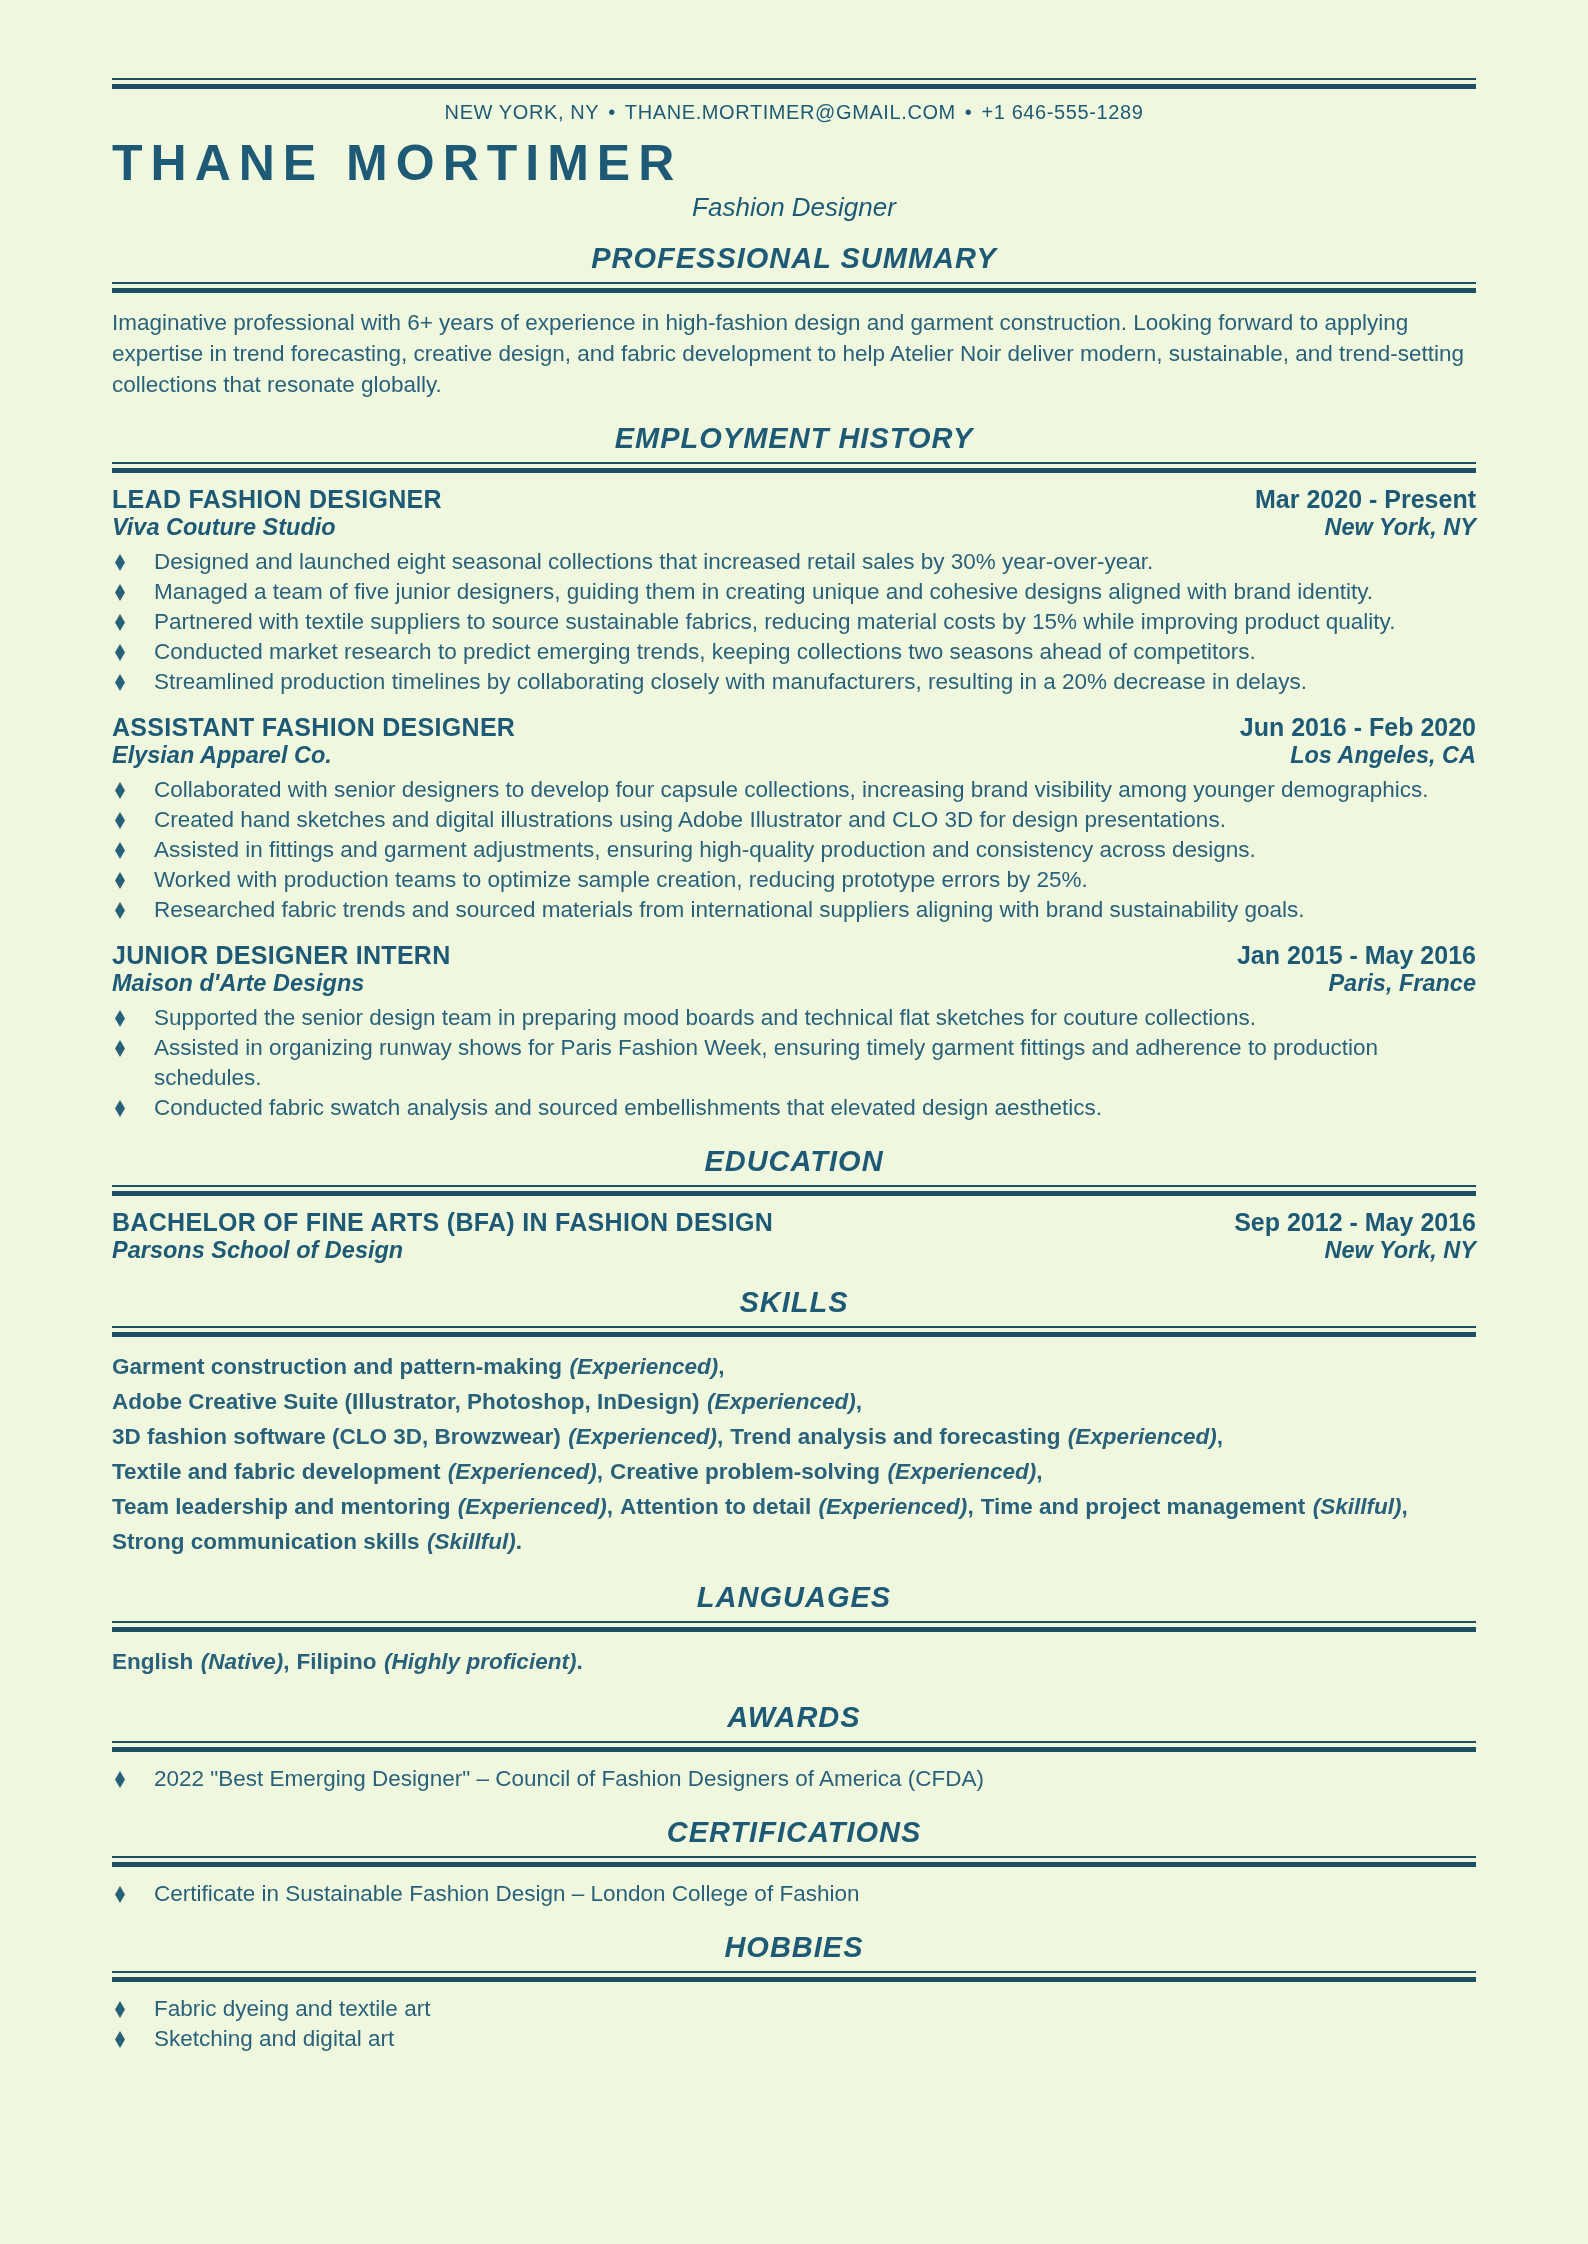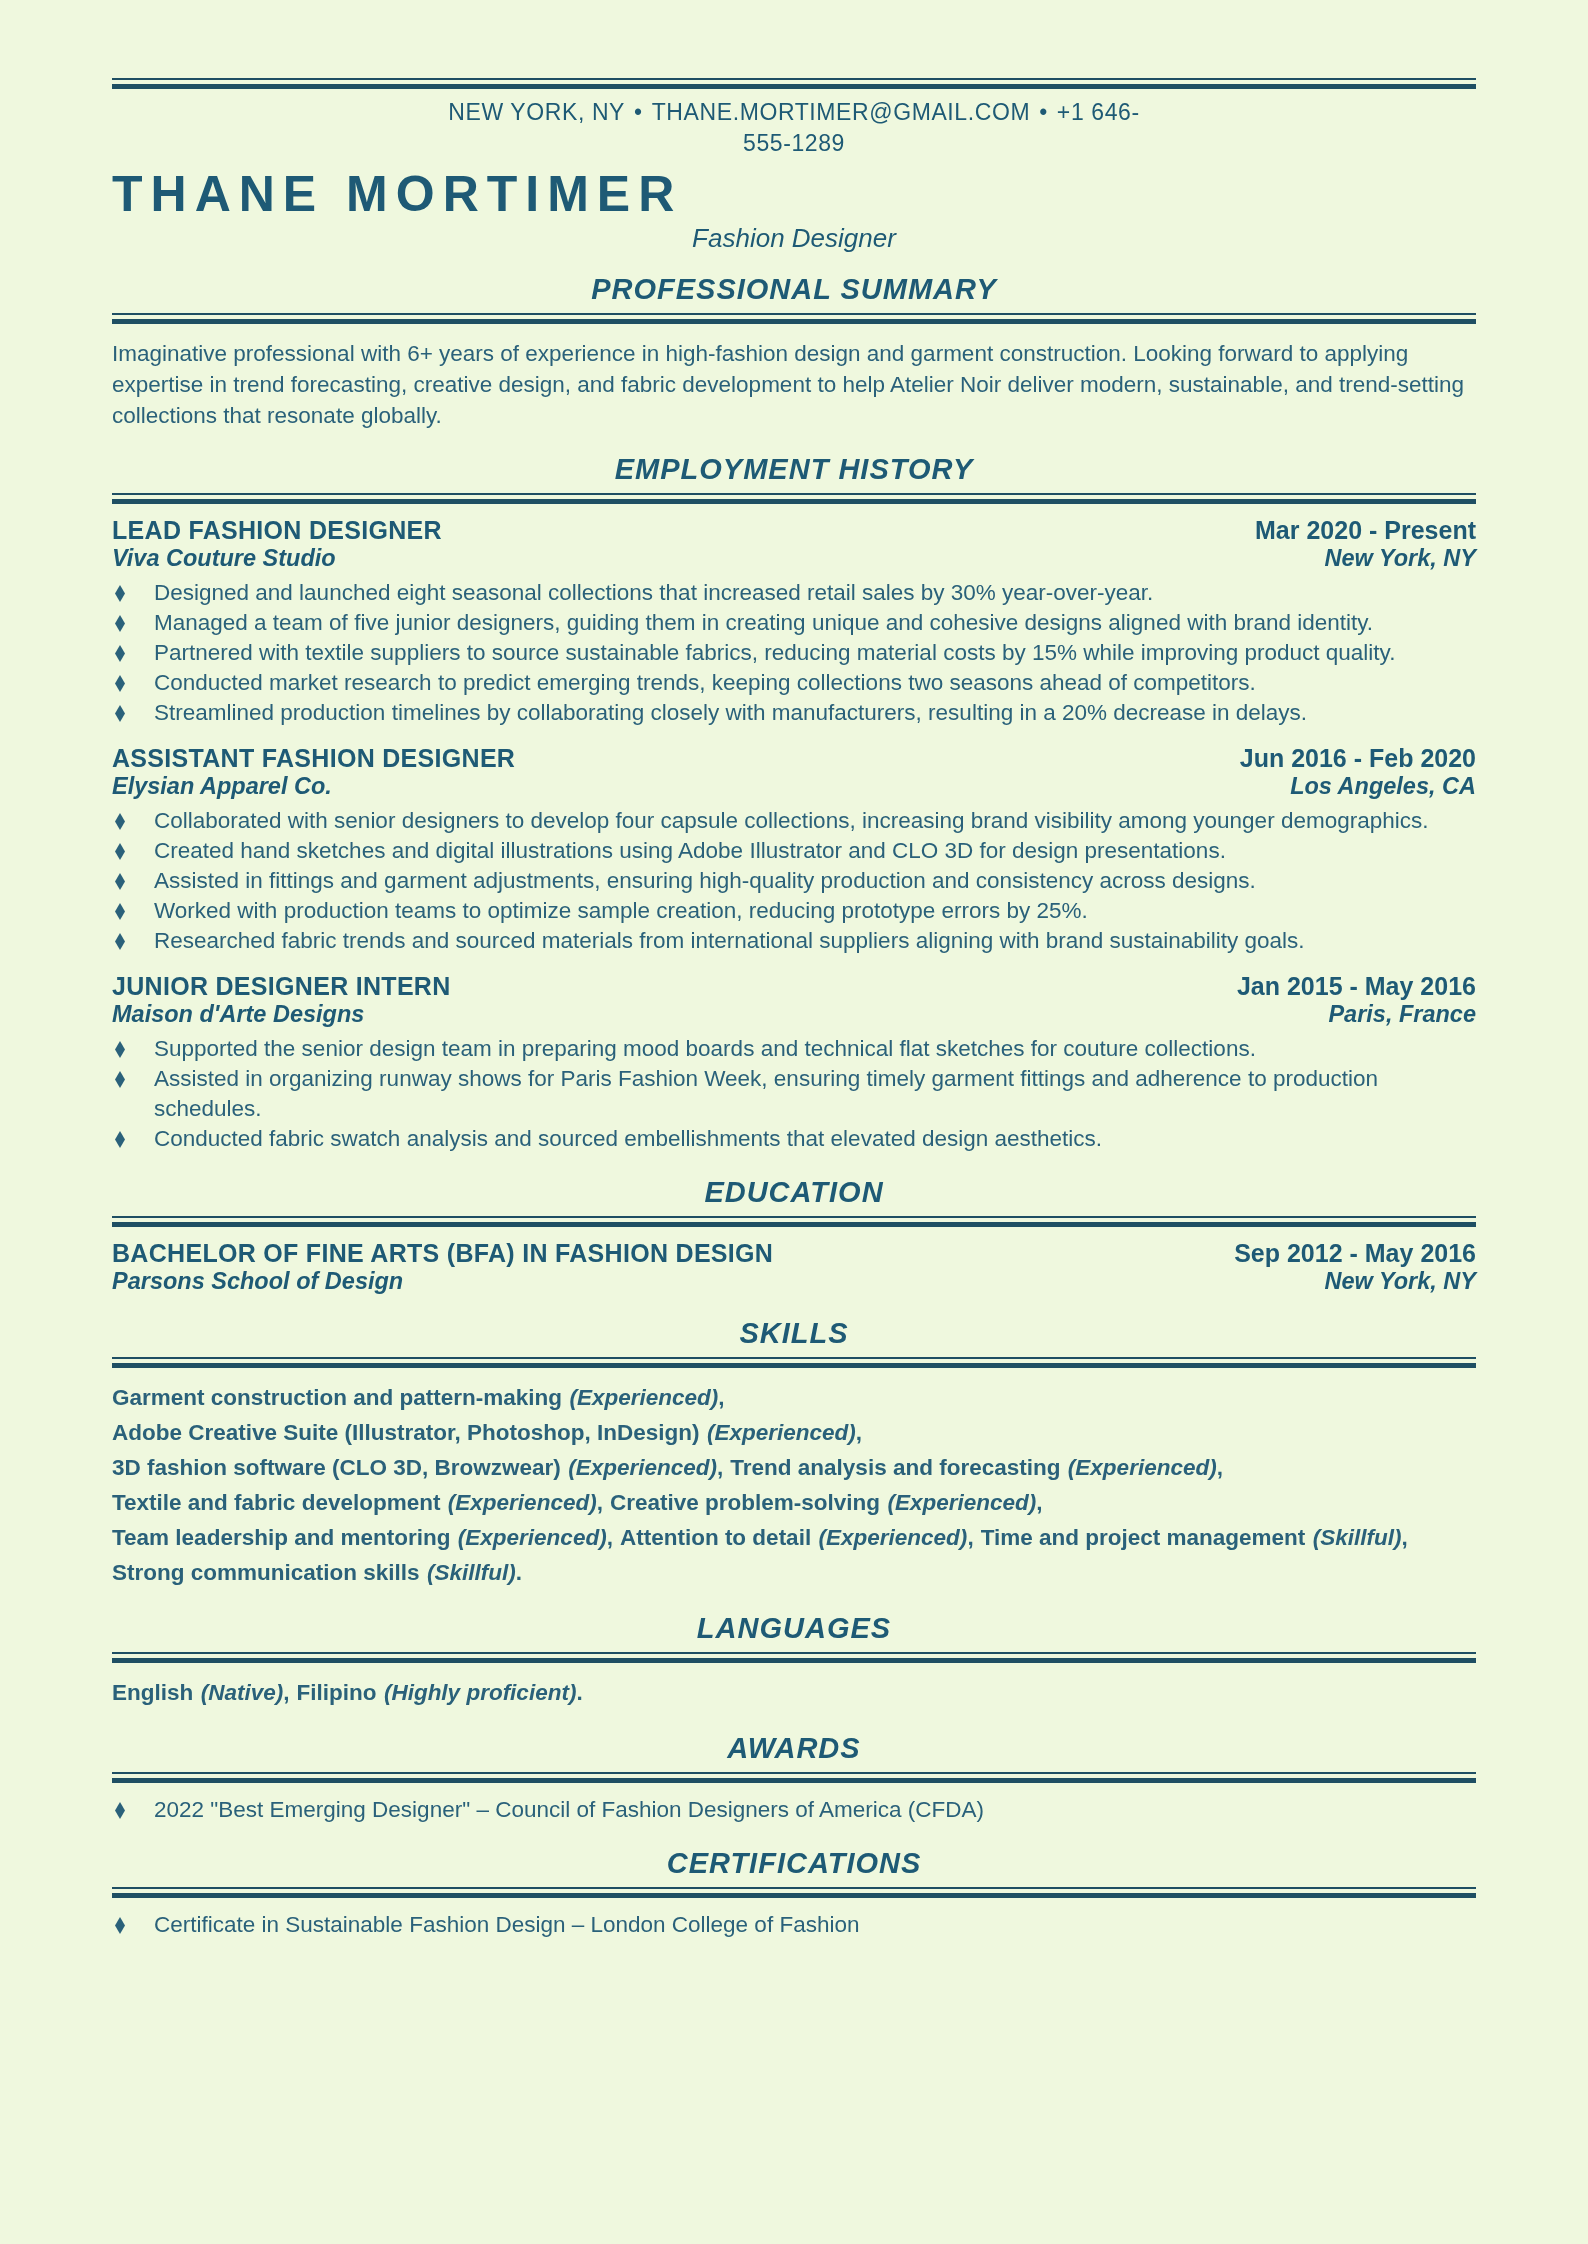--- a/index.html
+++ b/index.html
@@ -21,21 +21,21 @@
     border-top:2px solid var(--rule);
     border-bottom:5px solid var(--rule);
     height:11px;
   }
   .top-rule{margin-top:78px;}
   
   .contact{
     margin:8px auto 0;
     max-width:700px;
     text-align:center;
-    font-size:23px;
+    font-size:20px;
     letter-spacing:.6px;
     line-height:31px;
     color:var(--head);
   }
   .contact .sep{margin:0 9px;}
   .name{
     margin-top:10px;
     text-align:left;
     font-size:50px;
     font-weight:bold;
@@ -227,14 +227,23 @@
 
   <section class="sec">
     <h2 class="sec-title">CERTIFICATIONS</h2>
     <div class="rule"></div>
     <ul class="bullets" style="margin-top:12px;">
 
     <li><span class="dia"></span><span>Certificate in Sustainable Fashion Design – London College of Fashion</span></li>
       </ul>
   </section>
 
+  <section class="sec">
+    <h2 class="sec-title">HOBBIES</h2>
+    <div class="rule"></div>
+    <ul class="bullets" style="margin-top:12px;">
+
+    <li><span class="dia"></span><span>Fabric dyeing and textile art</span></li>
+        <li><span class="dia"></span><span>Sketching and digital art</span></li>
+      </ul>
+  </section>
 
 </div>
 
 </body></html>

